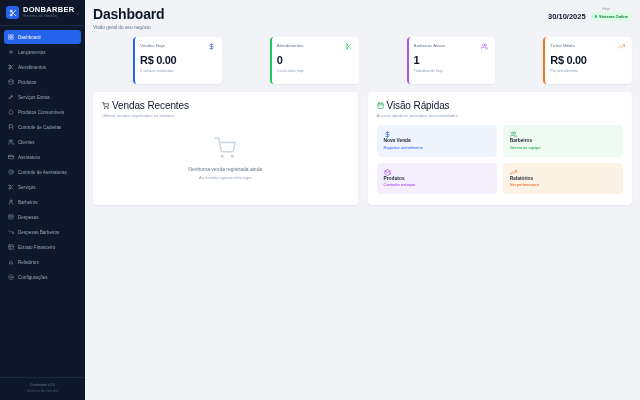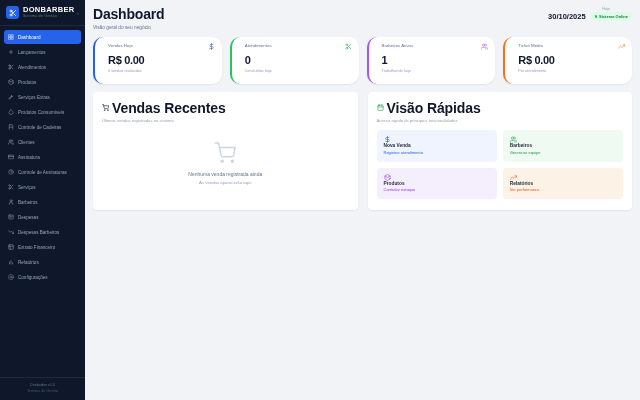--- a/index.html
+++ b/index.html
@@ -79,46 +79,47 @@
     display: inline-flex; align-items: center; gap: 2px;
     background: #dcfce7; color: #15803d;
     font-size: 4px; font-weight: bold;
     padding: 2px 4px; border-radius: 7px;
   }
   .dot { width: 2.5px; height: 2.5px; border-radius: 50%; background: #22c55e; display: block; }
 
   
   .stats { display: grid; grid-template-columns: repeat(4, 1fr); gap: 8px; margin-bottom: 8px; }
   .stat {
-    background: #ffffff; border-radius: 10px;
+    background: #ffffff; border-radius: 4px;
     border-left: 2px solid #2563eb;
     box-shadow: 0 1px 2px rgba(15,23,42,.06);
-    padding: 6px 7px 7px 13px;
+    padding: 6px 7px 7px 5px;
     position: relative;
     min-height: 47px;
+    margin-left: 40px;
   }
   .stat .st-head { display: flex; align-items: flex-start; justify-content: space-between; }
   .st-label { font-size: 4.4px; color: #64748b; }
   .st-ico { width: 7px; height: 7px; }
   .st-ico svg { width: 7px; height: 7px; display: block; }
   .st-value { font-size: 11px; font-weight: bold; color: #0f172a; margin-top: 5px; line-height: 1.05; letter-spacing: -.3px;}
   .st-hint { font-size: 3.8px; color: #94a3b8; margin-top: 3px; }
 
   
   .panels { display: grid; grid-template-columns: 1fr 1fr; gap: 10px; }
   .panel {
     background: #ffffff; border-radius: 4px;
     box-shadow: 0 1px 2px rgba(15,23,42,.06);
     padding: 8px 9px 9px 9px;
     min-height: 105px;
   }
   .pn-head { display: flex; align-items: center; gap: 3px; }
   .pn-ico { width: 7px; height: 7px; }
   .pn-ico svg { width: 7px; height: 7px; display: block; }
-  .pn-title { font-size: 14px; font-weight: bold; color: #0f172a; letter-spacing: -.1px;}
+  .pn-title { font-size: 10px; font-weight: normal; color: #0f172a; letter-spacing: -.1px;}
   .pn-sub { font-size: 4.2px; color: #94a3b8; margin-top: 2.5px; margin-bottom: 7px; }
 
   .empty { display: flex; flex-direction: column; align-items: center; justify-content: center; padding: 12px 0 16px 0; }
   .empty svg { width: 22px; height: 22px; display: block; }
   .empty-a { font-size: 5px; color: #64748b; margin-top: 7px; }
   .empty-b { font-size: 4.3px; color: #94a3b8; margin-top: 2.5px; }
 
   .qa-grid { display: grid; grid-template-columns: 1fr 1fr; gap: 6px; }
   .qa {
     border-radius: 4px; padding: 6px 7px 7px 7px;

